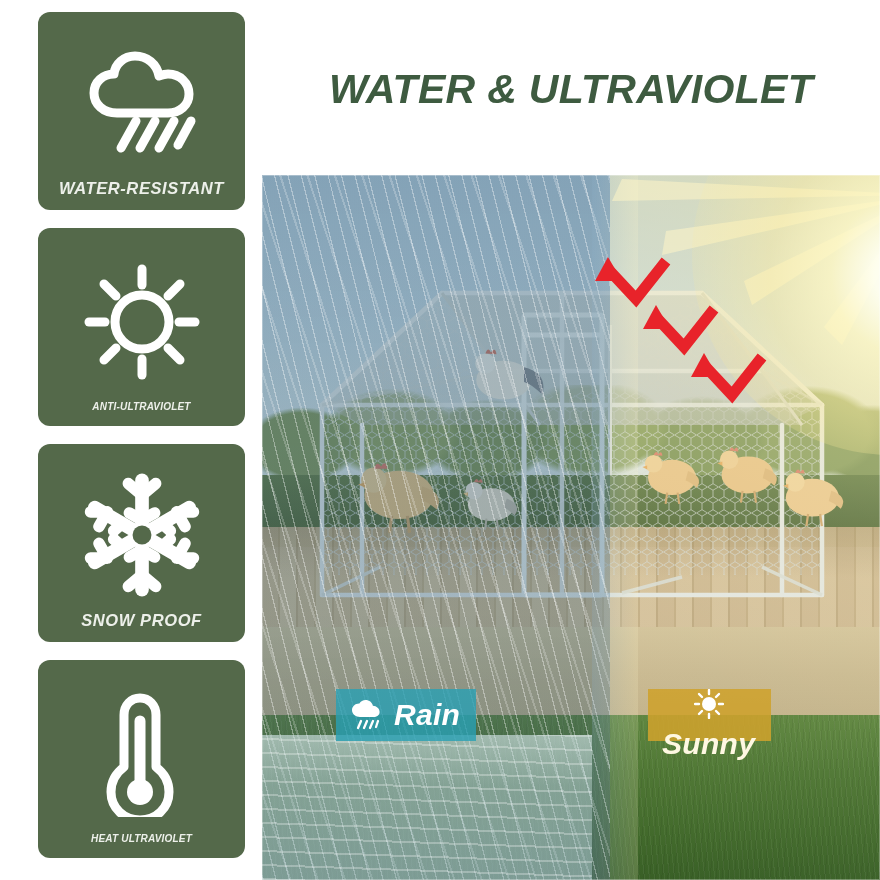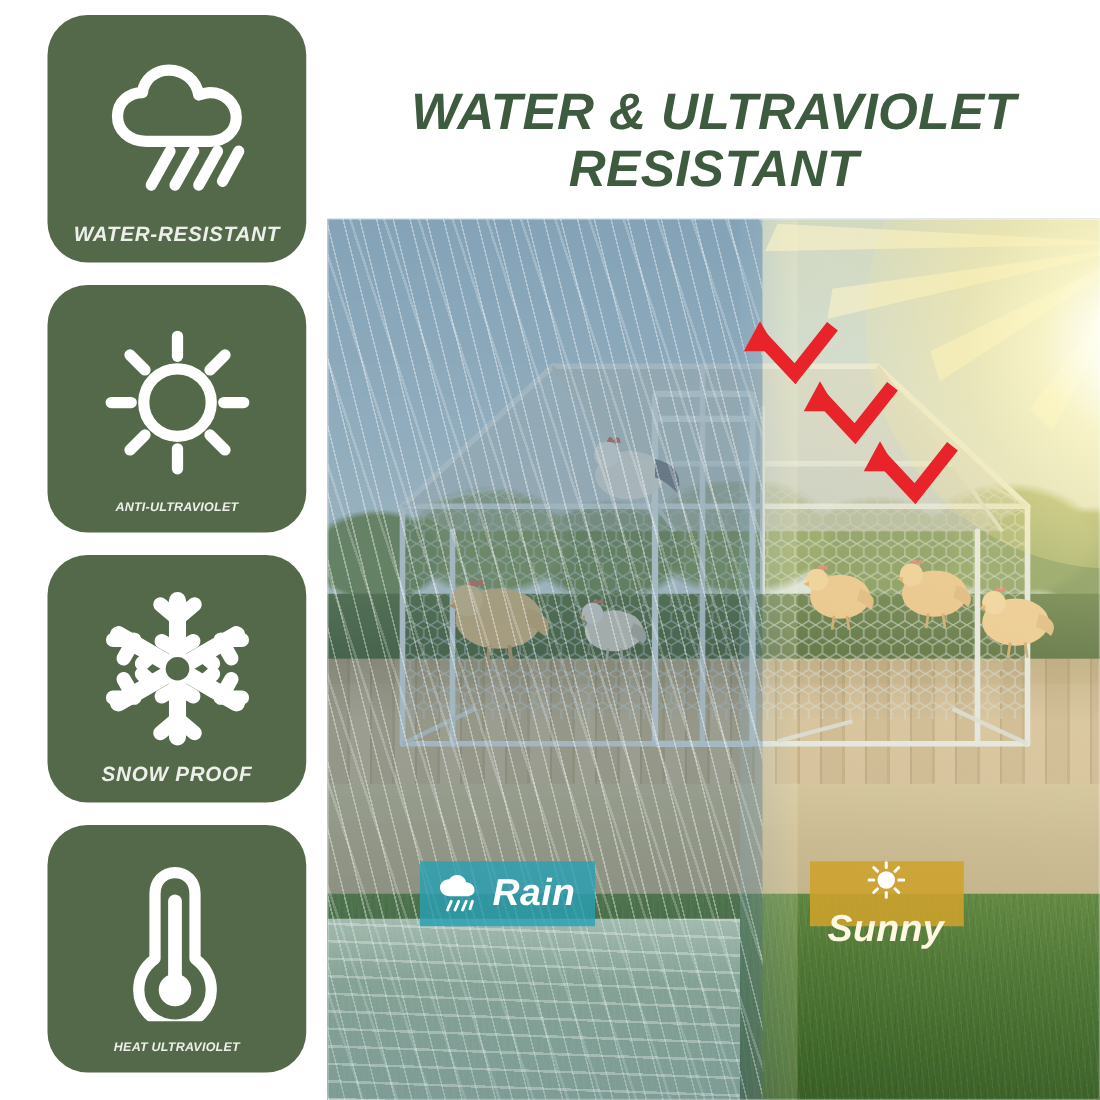--- a/index.html
+++ b/index.html
@@ -16,21 +16,21 @@
   
   #badge-column{
     position:absolute;left:38px;top:12px;
     width:207px;height:858px;
     display:flex;flex-direction:column;justify-content:flex-start;gap:18px;
   }
   .badge{
     position:relative;
     width:207px;height:198px;
     background:#54694A;
-    border-radius:32px;
+    border-radius:12px;
     display:flex;flex-direction:column;
     align-items:center;justify-content:flex-start;
     box-sizing:border-box;
     padding-top:14px;
   }
   .badge-icon{
     flex:1 1 auto;
     display:flex;align-items:center;justify-content:center;
     width:100%;
   }
@@ -272,21 +272,20 @@
           <circle cx="46" cy="101" r="13" fill="#FFFFFF"></circle>
           <line x1="46" y1="96" x2="46" y2="30" stroke="#FFFFFF" stroke-width="11" stroke-linecap="round"></line>
         </svg>
       </div>
       <div class="badge-label tight">HEAT ULTRAVIOLET</div>
     </div>
   </div>
 
   <div id="headline">
     <span class="hl-line">WATER &amp; ULTRAVIOLET</span>
-    <span class="hl-line">RESISTANT</span>
   </div>
 
   <div id="photo">
 
     <div class="ph" id="sky"></div>
     <div class="ph" id="treeline"></div>
     <div class="ph" id="hedge"></div>
     <div class="ph" id="fence"></div>
     <div class="ph" id="fence-shadow"></div>
     <div class="ph" id="ground"></div>

